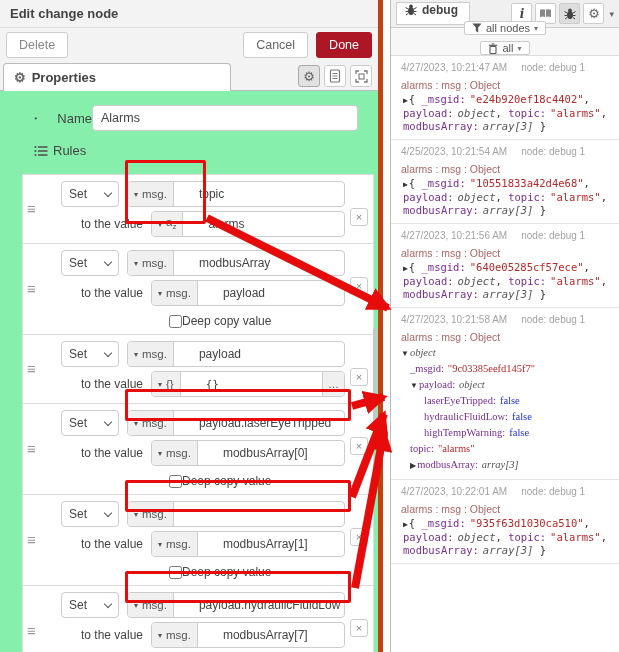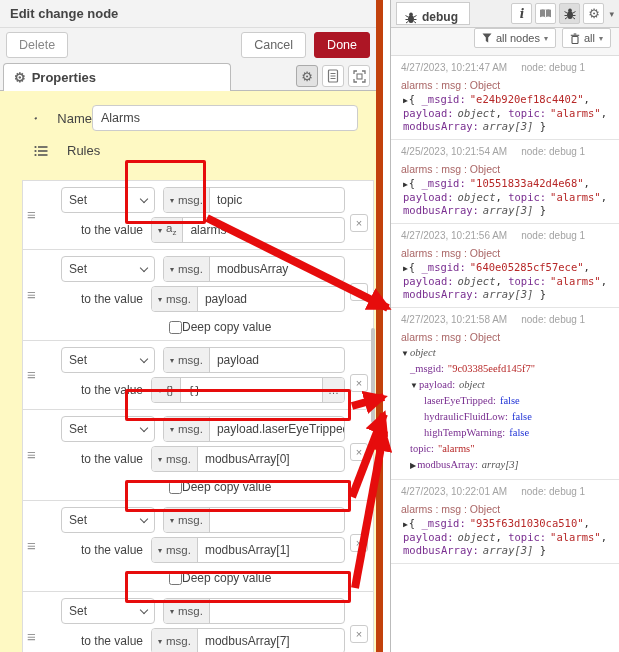--- a/index.html
+++ b/index.html
@@ -1,21 +1,21 @@
 <!DOCTYPE html>
 <html><head>
 <meta charset="utf-8">
 <style>
   * { box-sizing: border-box; margin: 0; padding: 0; }
   html,body { width:619px; height:652px; overflow:hidden; background:#fff;
     font-family:"Liberation Sans", sans-serif; font-size:13px; color:#444; }
 
   
   .left-panel { position:absolute; left:0; top:0; width:383px; height:652px;
-    background:#fef9c3; border-right:7px solid #c2410c; overflow:hidden; }
+    background:#86efac; border-right:5px solid #c2410c; overflow:hidden; }
   .tray-header { height:28px; background:#f3f3f3; border-bottom:1px solid #ddd;
     font-weight:bold; font-size:13px; line-height:28px; padding-left:10px; color:#444; }
   .tray-toolbar { height:34px; background:#f3f3f3; display:flex; align-items:center;
     padding:0 6px; }
   .btn { height:26px; padding:0 12px; background:#fff; border:1px solid #ccc;
     border-radius:3px; font-size:12.5px; color:#888; cursor:pointer;
     font-family:"Liberation Sans", sans-serif; }
   .btn.cancel { color:#666; margin-right:8px; }
   .btn.done { background:#AD1625; border-color:#AD1625; color:#fff; }
   .spacer { flex:1; }
@@ -32,81 +32,81 @@
     font-size:13px; color:#666; cursor:pointer; }
   .tb-btn.active { background:#e2e2e2; border-color:#aaa; }
   .gear-glyph { font-size:13px; color:#666; line-height:1; }
 
   .form { padding:14px 8px 0 22px; }
   .frow { display:flex; align-items:center; margin-left:12px; margin-bottom:12px; }
   .frow label { width:58px; display:flex; align-items:center; gap:20px; color:#444; }
   .frow input { height:26px; flex:1; max-width:266px; border:1px solid #ccc;
     border-radius:4px; padding:0 8px; font-size:12.5px; color:#444;
     font-family:"Liberation Sans", sans-serif; }
-  .sec-label { display:flex; align-items:center; gap:19px; margin-left:12px;
-    margin-bottom:22px; color:#444; }
+  .sec-label { display:flex; align-items:center; gap:5px; margin-left:12px;
+    margin-bottom:16px; color:#444; }
 
   .rules-list { border:1px solid #ddd; border-bottom:none; width:352px; background:#fff; }
   .rule { position:relative; padding:6px 28px 6px 2px; border-bottom:1px solid #ddd; }
   .drag-handle { position:absolute; left:4px; top:50%; margin-top:-9px; color:#999;
     font-size:15px; cursor:grab; }
   .rule-delete { position:absolute; right:5px; top:33px; width:18px; height:18px;
     border:1px solid #ccc; border-radius:3px; background:#fff; color:#888;
     font-size:11px; line-height:15px; text-align:center; cursor:pointer; padding:0; }
   .rule-body { margin-left:36px; }
   .rrow { display:flex; align-items:center; height:26px; margin-bottom:4px; }
   .rrow:last-child { margin-bottom:0; }
   .lcol { width:82px; margin-right:8px; font-size:12px; color:#444;
     text-align:right; flex:none; }
-  .sel { width:94px; margin-right:8px; height:26px; border:1px solid #ccc;
+  .sel { width:58px; margin-right:8px; height:26px; border:1px solid #ccc;
     border-radius:4px; background:#fff; display:flex; align-items:center;
     padding:0 7px; font-size:12px; color:#444; cursor:pointer; flex:none; }
   .sel span:first-child { flex:1; }
   .chev { width:6px; height:6px; border-right:1.5px solid #555;
     border-bottom:1.5px solid #555; transform:rotate(45deg); margin-top:-3px; }
   .ti { flex:1; height:26px; border:1px solid #ccc; border-radius:4px;
     background:#fff; display:flex; align-items:stretch; overflow:hidden; cursor:text; }
   .ti-btn { background:#f0f0f0; border-right:1px solid #ccc; display:flex;
     align-items:center; gap:4px; padding:0 6px; cursor:pointer; flex:none; }
   .ti-caret { font-size:8px; color:#555; }
   .ti-type { font-size:11.5px; color:#555; }
   .ti-type sub { font-size:8px; }
-  .ti-val { font-size:12px; color:#444; align-self:center; padding-left:7px;
+  .ti-val { font-size:12px; color:#444; align-self:center; padding-left:25px;
     white-space:nowrap; }
   .ti-val.mono { font-family:"DejaVu Sans Mono", monospace; font-size:11px; }
   .ti-ellipsis { margin-left:auto; flex:none; width:22px; background:#f0f0f0;
     border-left:1px solid #ccc; display:flex; align-items:center;
     justify-content:center; color:#555; font-size:11px; cursor:pointer; }
   .cbrow { display:flex; align-items:flex-end; height:18px;
     margin:4px 0 0 108px; font-size:12px; color:#444; }
   .cbrow input { width:13px; height:13px; margin:0; }
 
   .scroll-thumb { position:absolute; right:1px; top:328px; width:4px; height:95px;
     background:#c6c6c6; border-radius:2px; }
 
   
   .debug-panel { position:absolute; left:390px; top:0; width:229px; height:652px;
     background:#fff; border-left:1px solid #bbb; overflow:hidden; }
   .debug-tabs { height:28px; background:#f0f0f0; border-bottom:1px solid #ccc;
     display:flex; align-items:center; padding:0 5px; }
   .debug-tab { height:23px; width:74px; background:#fff; border:1px solid #ccc;
-    display:flex; align-items:flex-end; gap:5px; padding:0 8px; font-size:12px;
+    display:flex; align-items:flex-start; gap:5px; padding:0 8px; font-size:12px;
     font-weight:bold; color:#444; cursor:pointer; }
   .dbg-btns { margin-left:auto; display:flex; gap:3px; align-items:center; }
   .dbg-btn { width:21px; height:21px; border:1px solid #ccc; border-radius:2px;
     background:#fff; display:flex; align-items:center; justify-content:center;
     cursor:pointer; color:#555; }
   .dbg-btn.active { background:#ddd; }
   .info-glyph { font-family:"DejaVu Serif", serif; font-weight:bold;
     font-style:italic; font-size:12px; color:#444; }
   .dbg-caret { font-size:9px; color:#666; margin-left:2px; cursor:pointer; }
 
   .debug-toolbar { height:28px; background:#f7f7f7; border-bottom:1px solid #ddd;
-    display:flex; align-items:flex-start; justify-content:flex-end; gap:6px;
-    padding:0 8px; }
+    display:flex; align-items:center; justify-content:flex-end; gap:6px;
+    padding:0 8px;flex-direction:column; }
   .tool-btn { height:20px; border:1px solid #ccc; border-radius:2px; background:#fff;
     display:flex; align-items:center; gap:4px; padding:0 7px; font-size:11px;
     color:#555; cursor:pointer; }
   .tool-btn .mini-caret { font-size:8px; color:#777; }
 
   .debug-messages { background:#fff; }
   .dmsg { padding:6px 10px; border-bottom:1px solid #e4e4e4; }
   .dmeta { font-size:10px; color:#a3a3a3; height:13px; display:flex; gap:14px; }
   .dpath { font-size:10.5px; color:#aa6666; height:16px; line-height:16px;
     margin-top:2px; }
@@ -362,20 +362,21 @@
           <div class="rrow">
             <div class="sel">
               <span>Set</span>
               <span class="chev"></span>
             </div>
             <div class="ti">
               <span class="ti-btn">
                 <span class="ti-caret">▾</span>
                 <span class="ti-type">msg.</span>
               </span>
+              <span class="ti-val">payload.hydraulicFluidLow</span>
             </div>
           </div>
           <div class="rrow">
             <span class="lcol">to the value</span>
             <div class="ti">
               <span class="ti-btn">
                 <span class="ti-caret">▾</span>
                 <span class="ti-type">msg.</span>
               </span>
               <span class="ti-val">modbusArray[7]</span>

